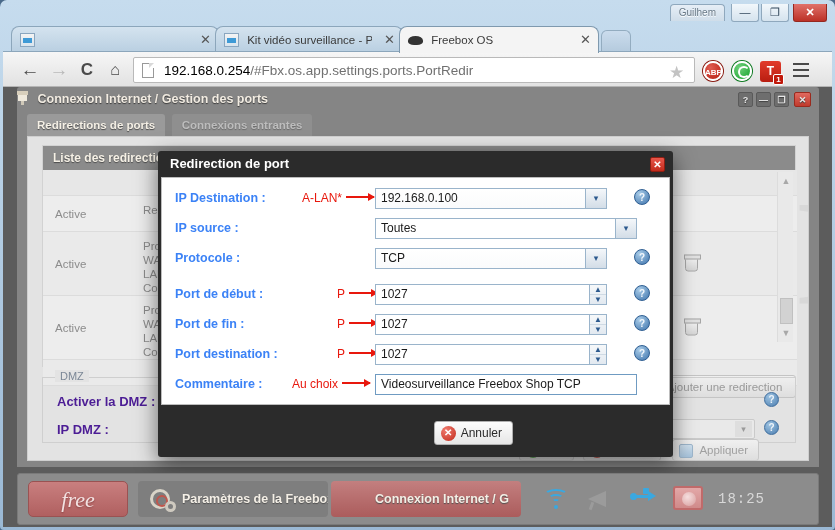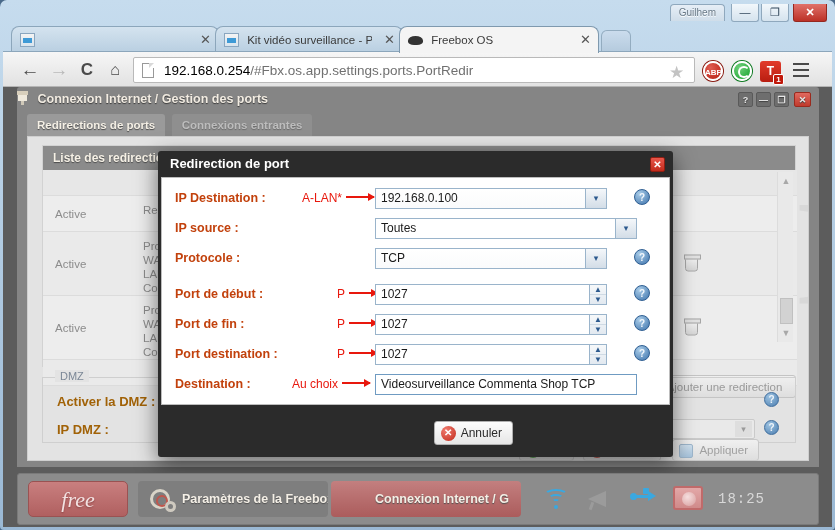--- a/index.html
+++ b/index.html
@@ -276,21 +276,21 @@
   #panel-dmz {
     position: absolute; left: 14px; top: 240px; width: 754px; height: 66px;
     border: 1px solid #cfcfcf;
   }
   #dmz-legend {
     position: absolute; left: 12px; top: -8px; background: #e3e3e3;
     padding: 0 5px; font-size: 11px; color: #7b8796;
   }
   .dmz-label {
     position: absolute; left: 14px; font-size: 13px; font-weight: bold;
-    color: #a16207;
+    color: #4c1d95;
   }
   #dmz-l1 { top: 16px; }
   #dmz-l2 { top: 44px; }
   .dmz-help {
     position: absolute; right: 16px; width: 15px; height: 15px;
     border-radius: 50%;
     background: radial-gradient(circle at 35% 28%, #9fc4e2, #4c7eb0);
     border: 1px solid #3f6e9e; color: #eef4fa;
     font-size: 10px; font-weight: bold; line-height: 14px; text-align: center;
   }
@@ -345,21 +345,21 @@
     color: #fff; font-size: 10px; font-weight: bold;
     line-height: 13px; text-align: center;
   }
   #modal-body {
     position: absolute; left: 3px; top: 26px; width: 509px; height: 228px;
     background: #fff; border: 1px solid #bdbdbd;
   }
   .frow { position: relative; height: 28px; }
   .flabel {
     position: absolute; left: 13px; top: 6px;
-    font-size: 12.5px; font-weight: bold; color: #c2410c;
+    font-size: 12.5px; font-weight: bold; color: #3b82f6;
   }
   .anno {
     position: absolute; font-size: 12px; color: #e8180d;
     white-space: nowrap;
   }
   .anno .arrowline {
     display: inline-block; width: 28px; height: 2px;
     background: #e8180d; vertical-align: 4px; margin-left: 4px;
     position: relative;
   }
@@ -783,26 +783,26 @@
             <span>1027</span>
             <span class="sp-box">
               <div>▲</div>
               <div>▼</div>
             </span>
           </div>
           <span class="fhelp">?</span>
         </div>
 
         <div class="frow" style="margin-top:2px">
-          <span class="flabel">Destination :</span>
+          <span class="flabel">Commentaire :</span>
           <span class="anno" style="left:130px;top:6px">
             <span>Au choix</span><span class="arrowline"></span>
           </span>
           <div class="fctl txt">
-            <span>Videosurveillance Commenta Shop TCP</span>
+            <span>Videosurveillance Freebox Shop TCP</span>
           </div>
         </div>
 
       </div>
 
       <div id="modal-footer">
         <div class="mbtn" id="btn-annuler-modal">
           <span class="ic">✕</span>
           <span>Annuler</span>
         </div>

